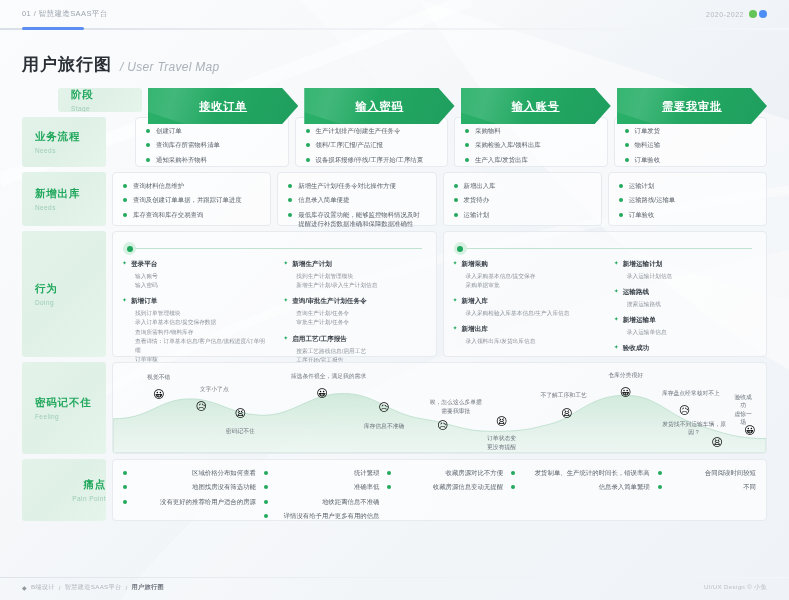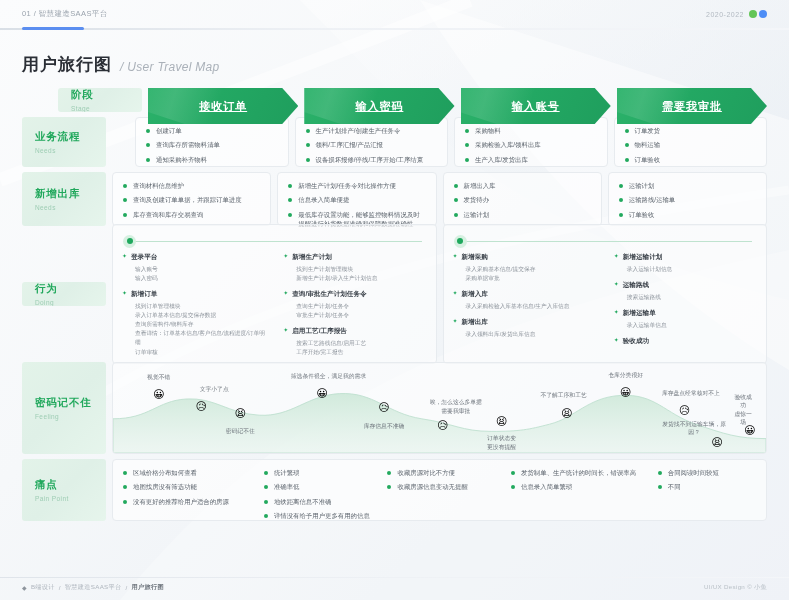--- a/index.html
+++ b/index.html
@@ -77,21 +77,21 @@
   }
   .blist li:last-child{margin-bottom:0;}
   .blist li::before{
     content:""; position:absolute; left:0; top:3px;
     width:4px;height:4px;border-radius:50%;background:#22a95e;
   }
   .row-flow  { height:50px;gap:29px; }
   .row-needs { height:54px; }
 
   
-  .row-doing { height:126px;align-items:center; }
+  .row-doing { height:126px; }
   .doing-card {
     background:rgba(255,255,255,.55); border:1px solid #e7ebef; border-radius:4px;
     position:relative; width:100%; height:100%; padding:0;
   }
   .doing-inner { display:flex; width:100%; height:100%; position:relative; }
   .doing-col { flex:1; padding:28px 9px 6px 9px; position:relative; min-width:0;}
   .timeline {
     position:absolute; left:14px; right:14px; top:16px; height:1px;
     background:#bfe3cf;
   }
@@ -109,21 +109,21 @@
   
   .row-feel { height:92px; }
   .feel-card { position:relative; width:100%;height:100%; background:rgba(255,255,255,.5);
                border:1px solid #e7ebef; border-radius:4px; overflow:hidden;}
   .feel-svg { position:absolute; inset:0; width:100%; height:100%; }
   .emo { position:absolute; font-size:11px; line-height:1; transform:translate(-50%,-50%); }
   .emo-lbl { position:absolute; font-size:5.8px; color:#6b727a; transform:translate(-50%,-50%);
              text-align:center; white-space:pre-line; line-height:1.45;}
 
   
-  .row-pain { height:62px; }
+  .row-pain { height:62px;text-align:right; }
 
   
   .footline { position:absolute; left:0; right:0; bottom:22px; height:1px;
               background:linear-gradient(90deg,#dfe4ea 0%, #eef1f5 50%,#f4f6f9 100%); z-index:2;}
   .footer { position:absolute; left:0; right:0; bottom:4px; height:18px;
             display:flex; align-items:center; justify-content:space-between;
             padding:0 22px; z-index:3;}
   .foot-left { display:flex; align-items:center; gap:4px; font-size:6.2px; color:#aeb5bd; letter-spacing:.3px;}
   .foot-left .cur { color:#6e757d; font-weight:bold; }
   .foot-diamond { color:#8e959d; font-size:6px; }

